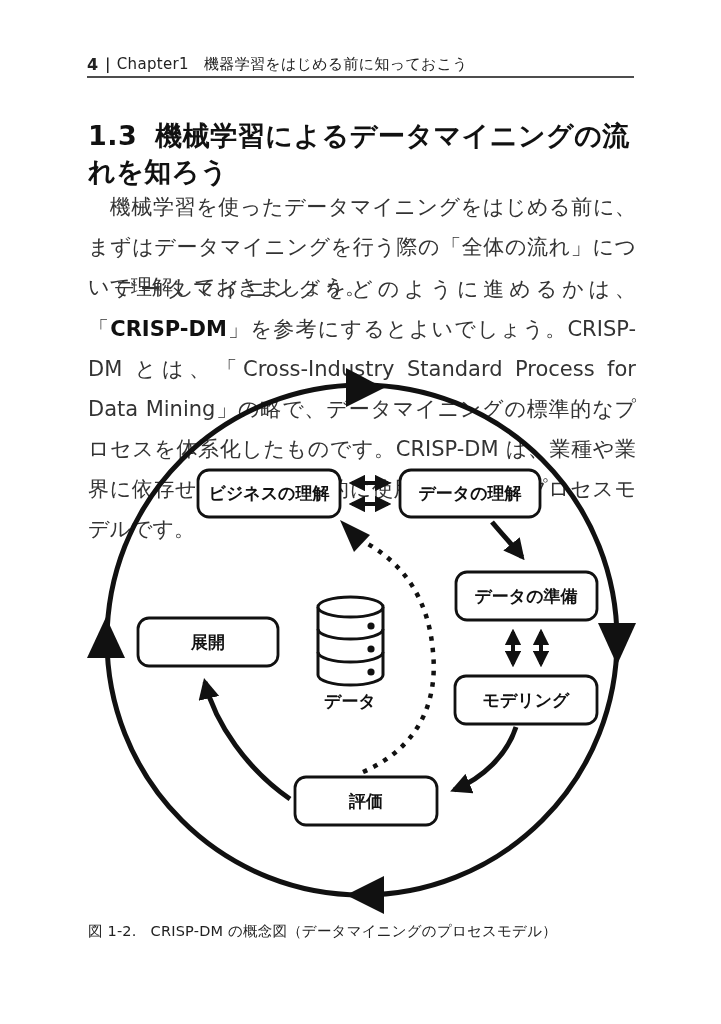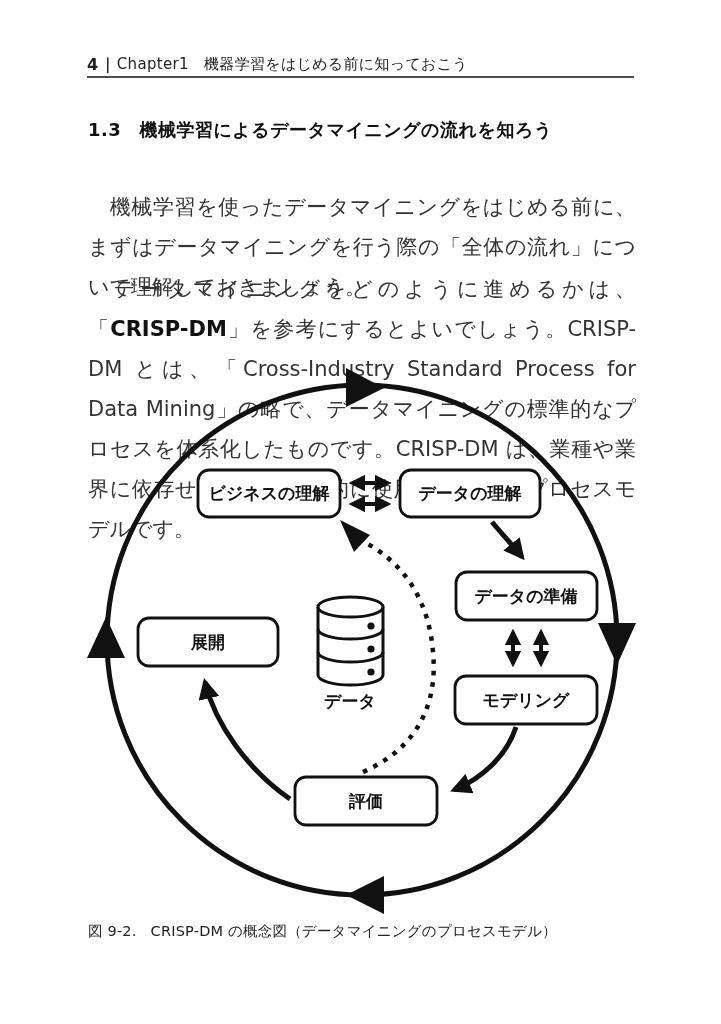--- a/index.html
+++ b/index.html
@@ -19,21 +19,21 @@
     display:flex;align-items:flex-end;gap:0;
   }
   .header .pno{font-weight:bold;font-size:16px;}
   .header .bar{font-weight:bold;margin:0 2px 0 2px;}
   .header .chap{margin-left:0;letter-spacing:0.3px;}
   .header-rule{
     top:76px;left:87px;width:547px;height:2px;background:#4d4d4d;
   }
   .section-title{
     top:118px;left:88px;width:560px;
-    font-size:18px;font-weight:bold;color:#111;
+    font-size:27px;font-weight:bold;color:#111;
     letter-spacing:0.5px;
   }
   .section-title .sec-no{margin-right:18px;}
   .para{
     left:88px;width:548px;
     font-size:21px;line-height:40px;color:#333;
     text-align:justify;
   }
   .p1{top:166px;}
   .p2{top:248px;}
@@ -135,16 +135,16 @@
       <path d="M 318,629 A 32.5,10 0 0 0 383,629" fill="none" stroke="#111" stroke-width="3"></path>
       <path d="M 318,652 A 32.5,10 0 0 0 383,652" fill="none" stroke="#111" stroke-width="3"></path>
       <circle cx="371" cy="626" r="3.6" fill="#111"></circle>
       <circle cx="371" cy="649" r="3.6" fill="#111"></circle>
       <circle cx="371" cy="672" r="3.6" fill="#111"></circle>
     </g>
     <text x="350" y="707" text-anchor="middle" class="data-label">データ</text>
   </svg>
 
   <div class="abs caption">
-    <span class="fig-no">図 9-2.</span><span>CRISP-DM の概念図（データマイニングのプロセスモデル）</span>
+    <span class="fig-no">図 1-2.</span><span>CRISP-DM の概念図（データマイニングのプロセスモデル）</span>
   </div>
 
 </div>
 
 </body></html>

